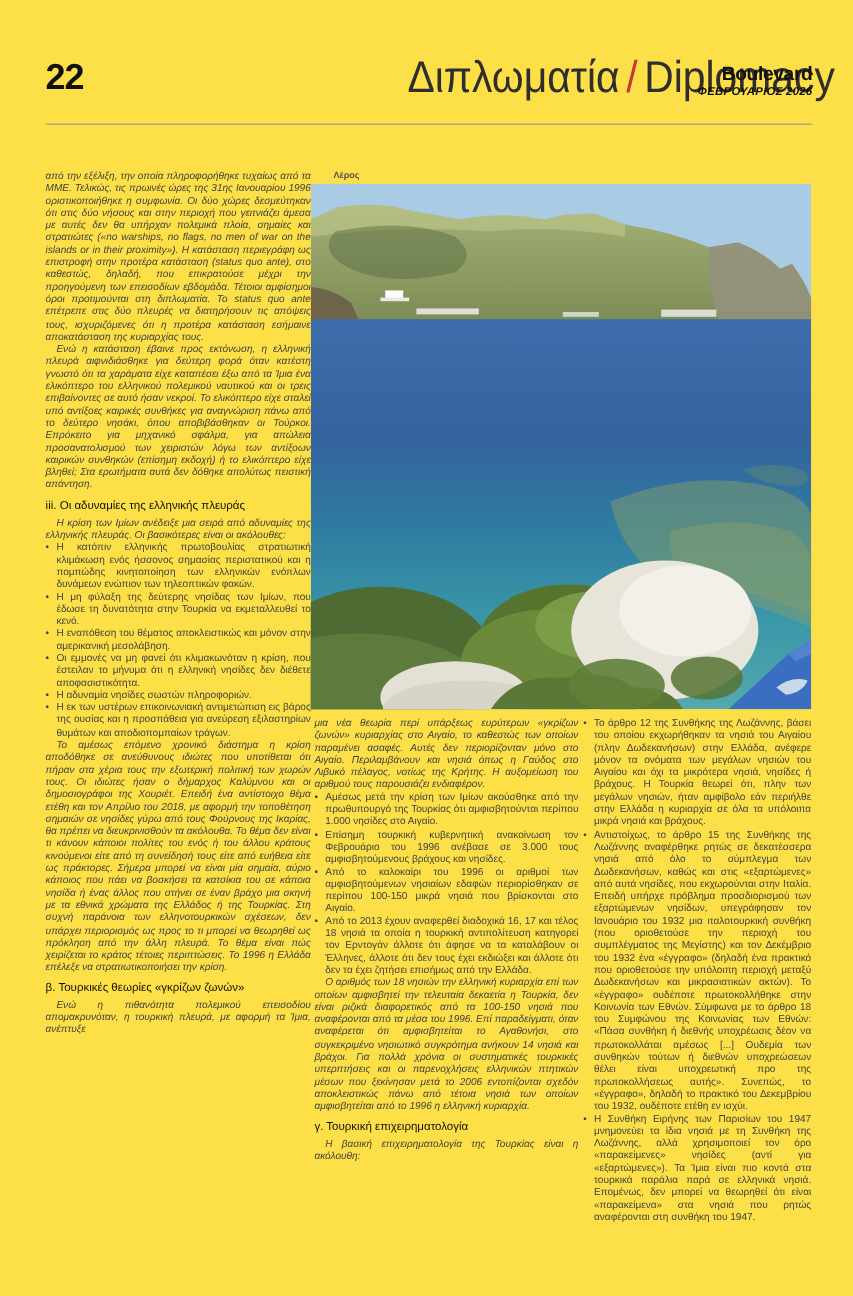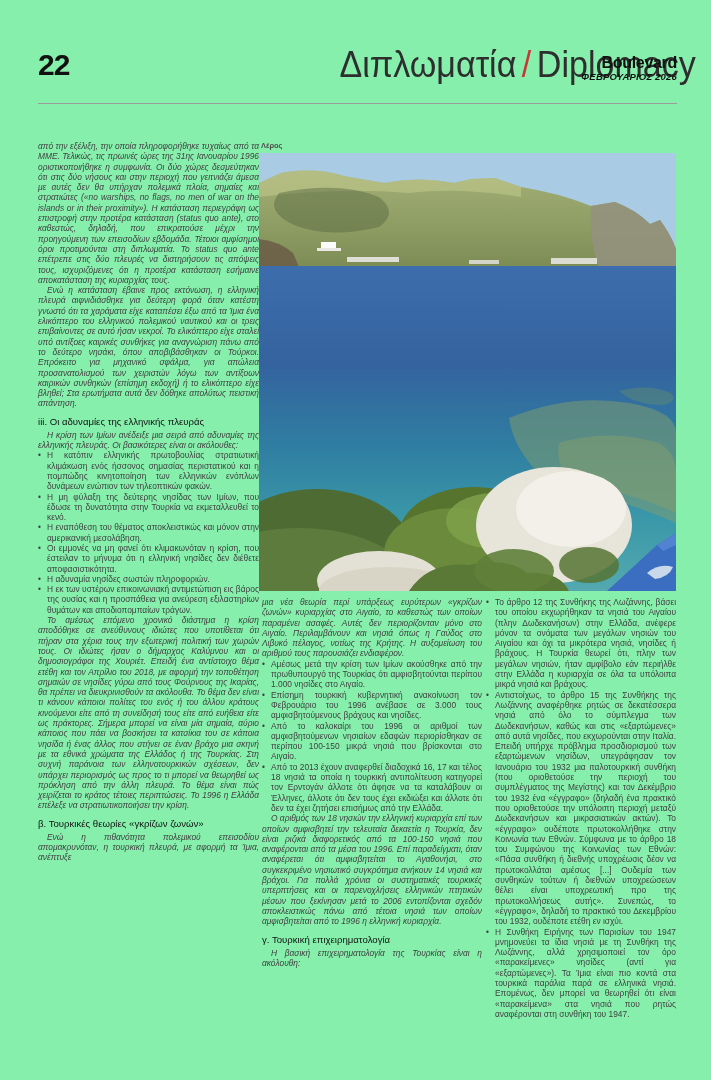--- a/index.html
+++ b/index.html
@@ -1,17 +1,17 @@
 <!DOCTYPE html>
 <html lang="el"><head>
 <meta charset="utf-8">
 <style>
   html,body{margin:0;padding:0;background:#e9e9e9;}
   .page{
-    position:relative;width:711px;height:1080px;background:#86efac;
+    position:relative;width:711px;height:1080px;background:#fde047;
     font-family:"Liberation Sans","DejaVu Sans",sans-serif;color:#3f3f3f;
     overflow:hidden;margin:0 auto;
   }
   
   .page-number{
     position:absolute;left:38px;top:50px;font-size:30px;font-weight:bold;
     color:#111;letter-spacing:-1px;line-height:1;
   }
   .header-title{
     position:absolute;left:0;right:0;top:46px;text-align:right;
@@ -38,21 +38,21 @@
   .blk-p.indent{text-indent:9px;}
   .blk-h{
     font-weight:normal;color:#111;font-size:9.6px;line-height:11px;
     margin:7px 0 3px 0;text-align:left;
   }
   .blk-li{display:flex;margin:0;}
   .blk-li .bullet{flex:0 0 9px;color:#3f3f3f;}
   .blk-li .li-text{flex:1;text-align:justify;}
   
   .photo-caption{
-    position:absolute;left:261px;top:141px;font-size:7.5px;font-weight:bold;color:#4f4f4f;
+    position:absolute;left:278px;top:141px;font-size:7.5px;font-weight:bold;color:#4f4f4f;
   }
   .photo-frame{position:absolute;left:259px;top:153px;width:417px;height:438px;}
   .photo-frame svg{display:block;width:100%;height:100%;}
 </style>
 </head>
 <body>
 
 <div class="page">
 
   <div class="page-number">22</div>

